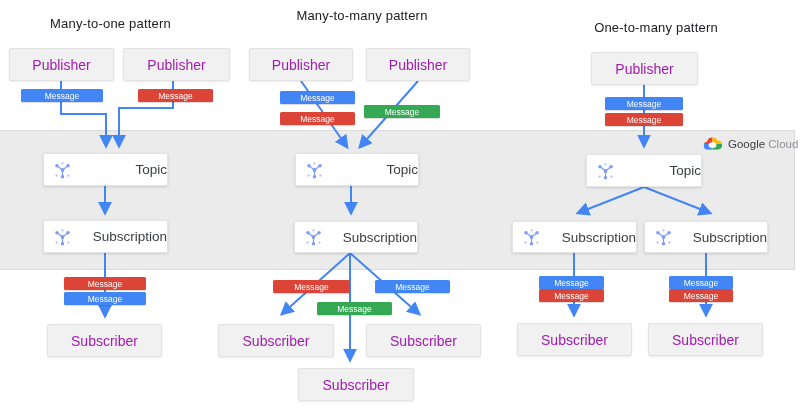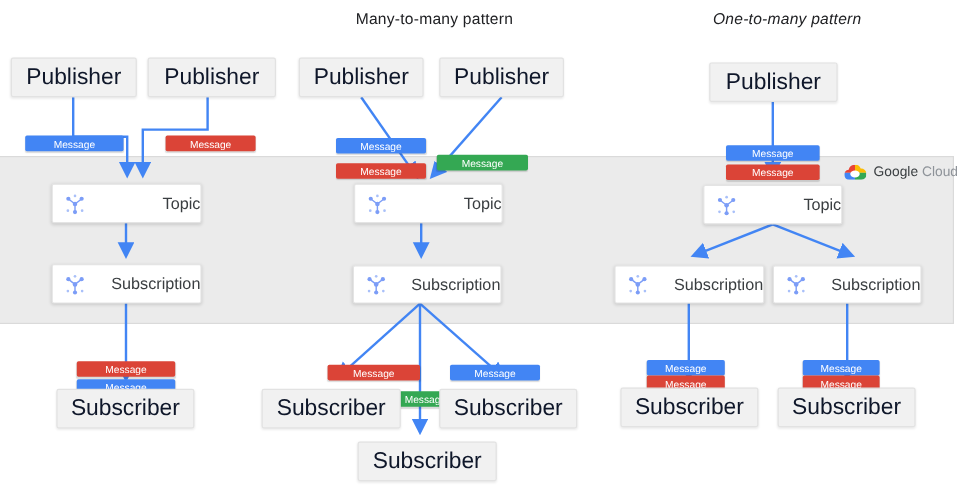--- a/index.html
+++ b/index.html
@@ -12,30 +12,30 @@
     background:#EBEBEB;border:1px solid #DADADA;z-index:0;
   }
   .pattern-title{
     position:absolute;z-index:1;text-align:center;font-size:13px;color:#202124;
     letter-spacing:.2px;
   }
   .arrow-layer{position:absolute;left:0;top:0;z-index:2;}
   .chip{
     position:absolute;z-index:3;height:13px;border-radius:1.5px;
     display:flex;align-items:center;justify-content:center;
-    color:#fff;font-size:8.5px;box-shadow:0 1px 1px rgba(0,0,0,.15);margin-top:24px;
+    color:#fff;font-size:8.5px;box-shadow:0 1px 1px rgba(0,0,0,.15);
   }
   .chip.blue{background:#4285F4;}
   .chip.red{background:#DB4437;}
   .chip.green{background:#34A853;}
   .nbox{
     position:absolute;z-index:4;background:#F1F1F1;border:1px solid #E2E2E2;
     border-radius:2px;box-shadow:0 1px 2px rgba(0,0,0,.08);
     display:flex;align-items:center;justify-content:center;
-    font-size:19px;color:#0f172a;box-sizing:border-box;
+    font-size:14px;color:#a21caf;box-sizing:border-box;
   }
   .wbox{
     position:absolute;z-index:4;background:#FFFFFF;border:1px solid #E4E4E4;
     border-radius:2px;box-shadow:0 1px 3px rgba(0,0,0,.14);
     display:flex;align-items:center;justify-content:flex-end;
     font-size:13.5px;color:#3A3E41;box-sizing:border-box;
   }
   .wbox .psicon{position:absolute;left:9px;top:50%;transform:translateY(-50%);width:19px;height:19px;}
   .wbox .lbl{padding-left:16px;}
   .gc-logo{
@@ -63,22 +63,23 @@
         <rect x="0" y="0" width="18" height="13" fill="#EA4335"></rect>
         <rect x="18" y="0" width="18" height="13" fill="#FBBC04"></rect>
         <rect x="0" y="13" width="18" height="13" fill="#4285F4"></rect>
         <rect x="18" y="13" width="18" height="13" fill="#34A853"></rect>
         <ellipse cx="18" cy="15" rx="7.5" ry="5.5" fill="#ffffff"></ellipse>
       </g>
     </svg>
     <span><span class="g-word">Google</span> <span class="c-word">Cloud</span></span>
   </div>
 
+  <div class="pattern-title" style="left:28px;top:16px;width:165px;">Many-to-one pattern</div>
   <div class="pattern-title" style="left:277px;top:8px;width:170px;">Many-to-many  pattern</div>
-  <div class="pattern-title" style="left:571px;top:8px;width:170px;font-style:italic;">One-to-many pattern</div>
+  <div class="pattern-title" style="left:571px;top:20px;width:170px;">One-to-many pattern</div>
 
   <svg class="arrow-layer" width="800" height="411">
     <defs>
       <marker id="ah" markerWidth="8" markerHeight="8" refX="5.6" refY="3.5" orient="auto">
         <path d="M0,0 L7,3.5 L0,7 z" fill="#4285F4"></path>
       </marker>
     </defs>
     <g fill="none" stroke="#4285F4" stroke-width="2">
       <polyline points="61,81 61,114 106,114 106,146" marker-end="url(#ah)"></polyline>
       <polyline points="173,81 173,108 119,108 119,146" marker-end="url(#ah)"></polyline>

